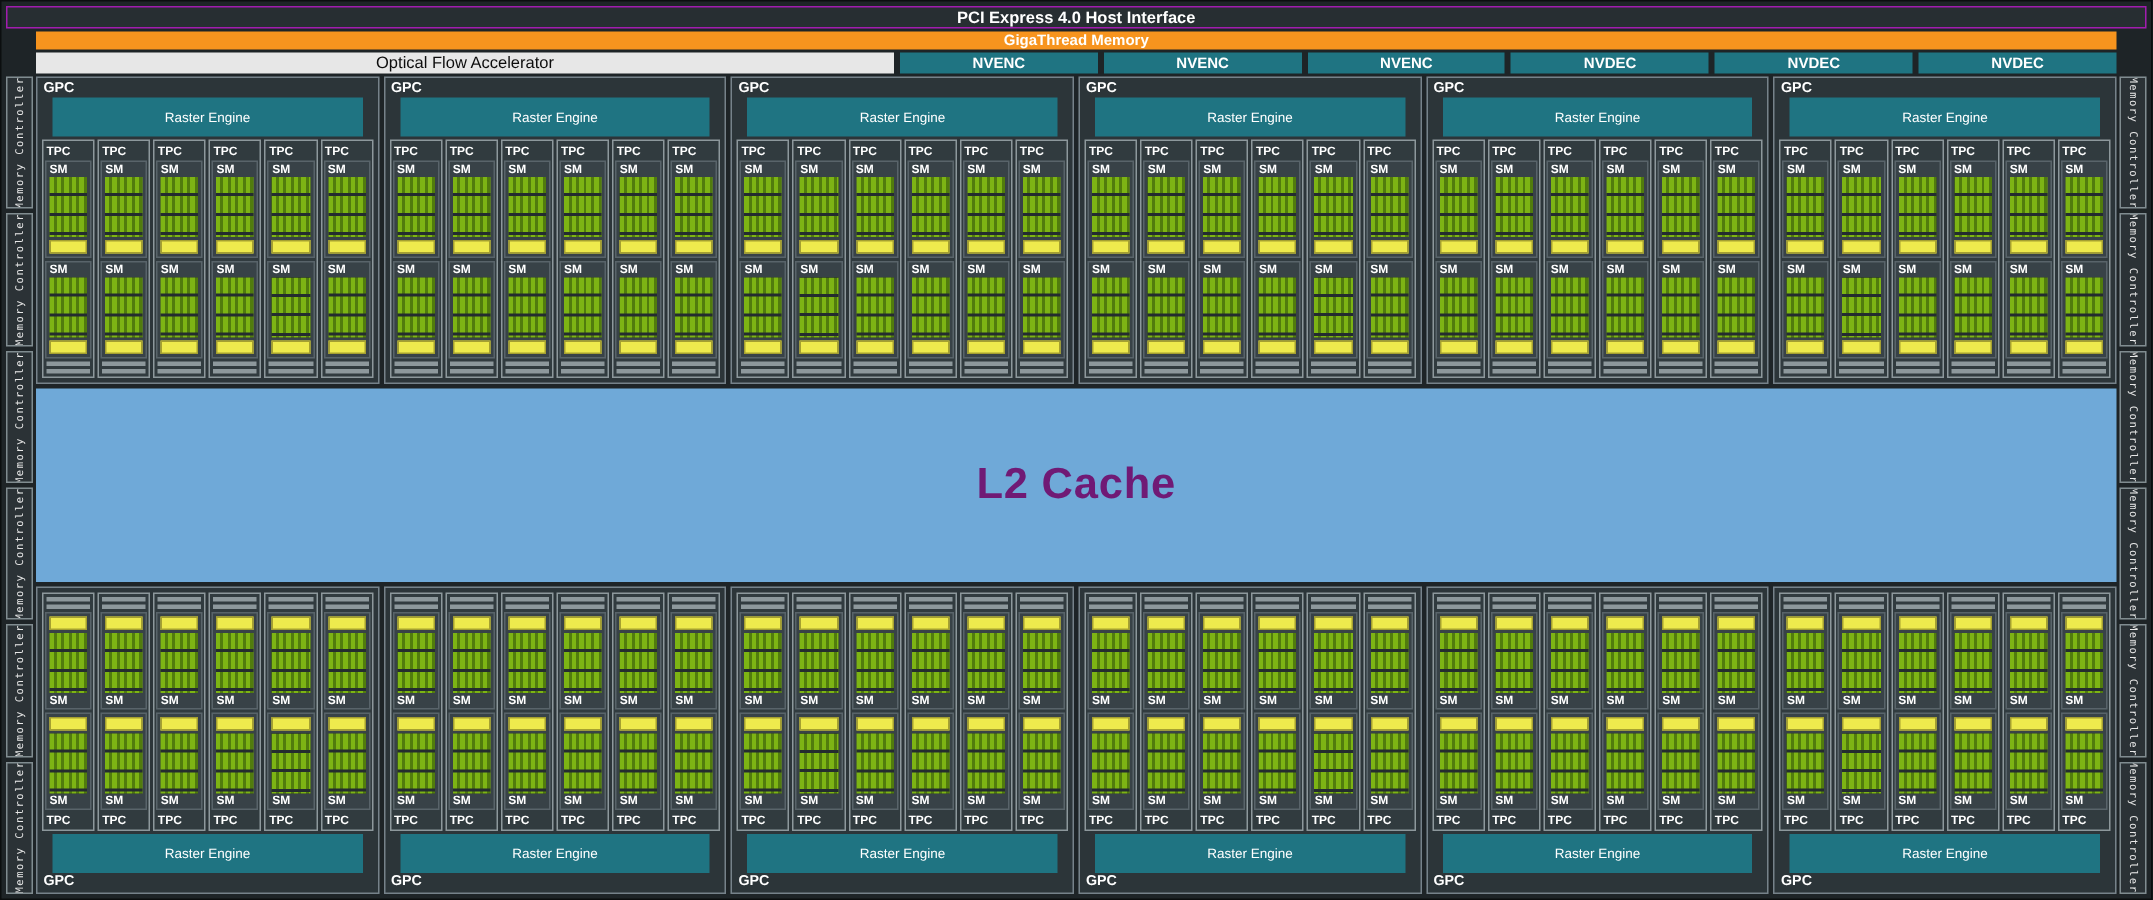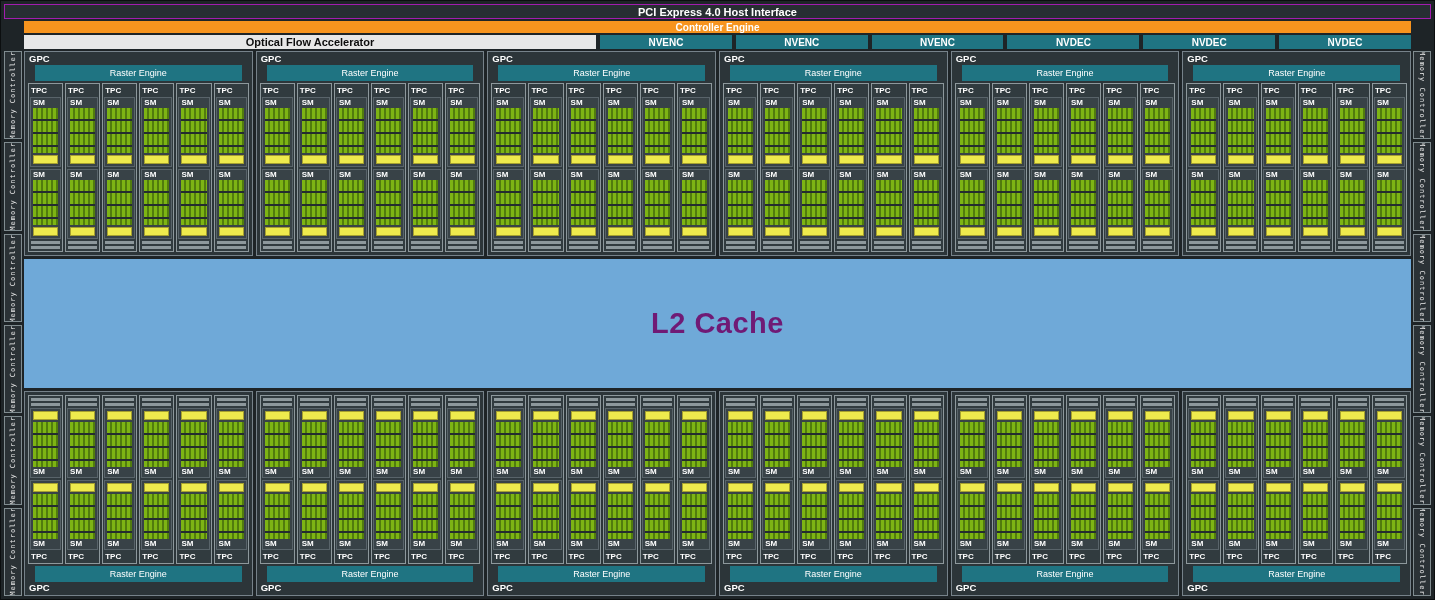--- a/index.html
+++ b/index.html
@@ -10,21 +10,21 @@
     background: #1e2427;
     border: 1px solid #0b0e0f;
     padding: 3px;
     display: flex; flex-direction: column;
     font-family: "Liberation Sans", sans-serif;
   }
   .bar { display: flex; align-items: center; justify-content: center; color: #fff; font-weight: bold; }
   .pci  { height: 15px; background: #272e32; border: 1px solid #a21caf; font-size: 11px; margin: 0 0 2px 0; }
   .giga { height: 12px; background: var(--orange, #f7941e); font-size: 10px; margin: 0 20px 2px 20px; }
   .row3 { display: flex; gap: 4px; margin: 0 20px; height: 14px; flex: 0 0 auto; }
-  .ofa  { width: 572px; background: #e7e7e7; color: #0d0d0d; font-size: 11px; font-weight: bold;
+  .ofa  { width: 572px; background: #e7e7e7; color: #0d0d0d; font-size: 11px; font-weight: normal;
           display: flex; align-items: center; justify-content: center; }
   #encoders { flex: 1; display: flex; gap: 4px; }
   .enc  { flex: 1; background: var(--teal, #1f7482); font-size: 10px; }
 
   .middle { flex: 1; display: flex; gap: 2px; margin-top: 2px; min-height: 0; border-radius: 29px; }
   .mc-col { width: 18px; display: flex; flex-direction: column; gap: 3px; }
   .mc { flex: 1; background: #2b3236; border: 1px solid #808c90;
         display: flex; align-items: center; justify-content: center; overflow: hidden; }
   .mc-text { font-family: "DejaVu Sans Mono", monospace; font-size: 7px; color: #e8e8e8;
              writing-mode: vertical-rl; white-space: nowrap; letter-spacing: 1px; }
@@ -34,21 +34,21 @@
   .gpc-row { display: flex; gap: 3px; height: 205px; flex: 0 0 auto; }
   .l2 { flex: 1; margin: 3px 0; background: var(--l2blue, #6fa9d8); color: #701a75;
         font-weight: bold; font-size: 29px; letter-spacing: 0.5px;
         display: flex; align-items: center; justify-content: center; }
 
   .gpc { flex: 1; background: #2c3539; border: 1px solid #76828a;
          display: flex; flex-direction: column; padding: 1px 3px 3px 3px; min-width: 0; }
   .gpc.mirror { flex-direction: column-reverse; padding: 3px 3px 1px 3px; }
   .gpc-label { height: 12px; line-height: 12px; font-size: 9.5px; font-weight: bold; color: #fff;
                padding-left: 1px; flex: 0 0 auto; }
-  .raster { height: 16px; margin: 0 7px 2px 7px; background: var(--teal, #1f7482); color: #fff;
+  .raster { height: 26px; margin: 0 7px 2px 7px; background: var(--teal, #1f7482); color: #fff;
             font-size: 9px; display: flex; align-items: center; justify-content: center; flex: 0 0 auto; }
   .gpc.mirror .raster { margin: 2px 7px 0 7px; }
   .tpc-row { flex: 1; display: flex; gap: 2px; min-height: 0; }
   .tpc { flex: 1; background: #313b3f; border: 1px solid #8d989c;
          display: flex; flex-direction: column; padding: 1px; min-width: 0; }
   .gpc.mirror .tpc { flex-direction: column-reverse; }
   .tpc-label { height: 11px; line-height: 11px; font-size: 8px; font-weight: bold; color: #fff;
                padding-left: 1px; flex: 0 0 auto; }
   .sm { flex: 1; display: flex; flex-direction: column; background: #384247; border: 1px solid #59646a;
         margin: 1px 0; min-height: 0; }
@@ -65,21 +65,21 @@
   .thinbars { flex: 0 0 auto; display: flex; flex-direction: column; gap: 2px; margin: 1px; }
   .thin { height: 3px; background: #8d989c; }
 </style>
 </head>
 <body>
 
 <div class="diagram">
 
   <div class="bar pci">PCI Express 4.0 Host Interface</div>
 
-  <div class="bar giga">Controller Engine</div>
+  <div class="bar giga">GigaThread Memory</div>
 
   <div class="row3">
     <div class="ofa">Optical Flow Accelerator</div>
     <div id="encoders">
         <div class="bar enc">NVENC</div>
         <div class="bar enc">NVENC</div>
         <div class="bar enc">NVENC</div>
         <div class="bar enc">NVDEC</div>
         <div class="bar enc">NVDEC</div>
         <div class="bar enc">NVDEC</div>

